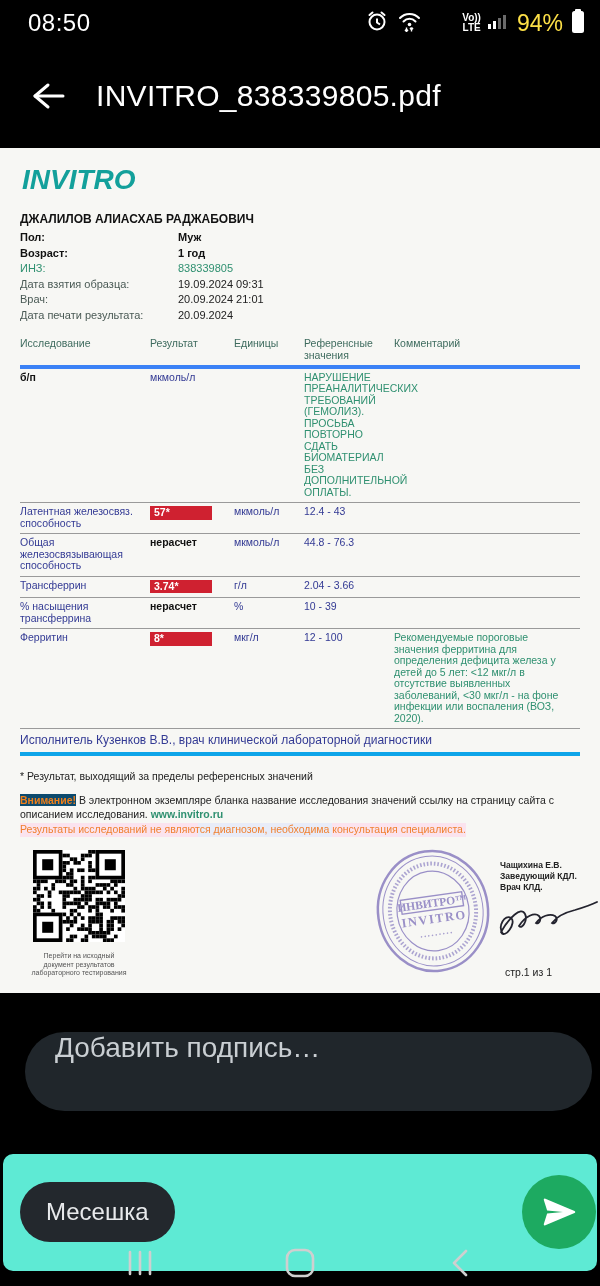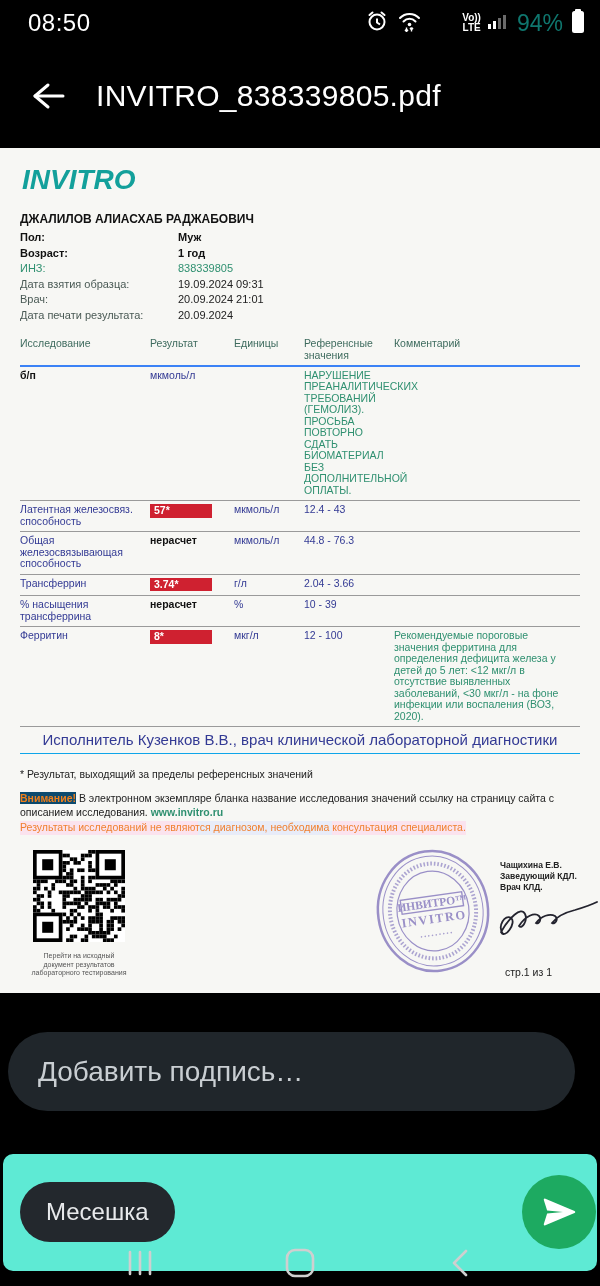--- a/index.html
+++ b/index.html
@@ -3,65 +3,65 @@
 <meta charset="utf-8">
 <style>
   html,body{margin:0;padding:0;background:#000;}
   .phone{position:relative;width:600px;height:1286px;background:#000;overflow:hidden;
          font-family:"Liberation Sans",sans-serif;}
   
   .status-bar{position:absolute;top:0;left:0;width:600px;height:46px;display:flex;
               align-items:center;justify-content:space-between;padding:0 14px;box-sizing:border-box;}
   .sb-time{color:#fff;font-size:24px;letter-spacing:.5px;padding-left:14px;}
   .sb-right{display:flex;align-items:center;gap:7px;}
-  .sb-pct{color:#0f766e;font-size:23px;}
+  .sb-pct{color:#fde047;font-size:23px;}
   .volte{color:#fff;font-size:10px;font-weight:bold;line-height:10px;text-align:center;margin-left:32px;}
   
   .title-bar{position:absolute;top:46px;left:0;width:600px;height:100px;display:flex;
              align-items:center;gap:26px;padding:0 26px;box-sizing:border-box;}
   .doc-title{color:#fff;font-size:30px;letter-spacing:.3px;white-space:nowrap;}
   .back-btn{display:flex;align-items:center;justify-content:center;width:44px;height:44px;cursor:pointer;}
   
   .page{position:absolute;top:148px;left:0;width:600px;height:845px;background:#f7f7f4;
         box-sizing:border-box;padding:14px 20px;color:#1a1a1a;}
   .logo{font-size:28px;font-weight:900;font-style:italic;color:#13a09b;letter-spacing:0px;margin:2px 0 16px 2px;}
   .p-name{font-size:12px;font-weight:bold;color:#111;margin-bottom:4px;}
   .p-row{display:flex;font-size:11px;line-height:15.6px;}
   .p-label{width:158px;color:#4a5a55;}
   .p-value{color:#222;}
   .p-row.bold .p-label,.p-row.bold .p-value{font-weight:bold;color:#111;}
   .p-row.teal .p-label,.p-row.teal .p-value{color:#2f9070;}
   
   .tbl{margin-top:10px;width:560px;font-size:10.5px;}
   .t-grid{display:grid;grid-template-columns:130px 84px 70px 90px 1fr;column-gap:0;}
-  .t-head{color:#3e6b5e;padding:3px 4px 4px 0;border-bottom:2px solid #3b82f6;}
+  .t-head{color:#3e6b5e;padding:3px 4px 4px 0;border-bottom:4px solid #3b82f6;}
   .t-row{border-bottom:1px solid #9a9a9a;}
   .t-cell{padding:3px 6px 4px 0;color:#333a94;line-height:11.5px;}
   .t-name{color:#333a94;}
   .t-result{color:#111;font-weight:bold;}
   .t-result .alert{display:inline-block;background:#cf2130;color:#fff;font-weight:bold;
                    padding:1px 4px;min-width:62px;box-sizing:border-box;}
   .t-comment{color:#2f9070;line-height:11.5px;}
-  .executor{font-size:15px;color:#333a94;padding:4px 0 5px 0;border-bottom:1px solid #0ea5e9;text-align:center;}
+  .executor{font-size:12px;color:#333a94;padding:4px 0 5px 0;border-bottom:4px solid #0ea5e9;}
   .footnote{font-size:10.5px;color:#222;margin-top:14px;}
   .attention{font-size:10.5px;color:#222;margin-top:12px;line-height:13.5px;width:560px;}
   .att-label{color:#ef7f1a;background:#0c4a6e;font-weight:bold;}
   .invitro-link{color:#2f9070;font-weight:bold;cursor:pointer;}
   .disclaimer{font-size:10.5px;color:#f08030;background:linear-gradient(90deg,#fbe3ee 0 40%,#e8ecf8 40% 70%,#fbe3ee 70% 100%);
               display:inline-block;margin-top:2px;}
   
   .qr-block{position:absolute;left:24px;top:702px;width:110px;text-align:center;}
   .qr-caption{font-size:7px;color:#555;line-height:8.5px;margin-top:6px;}
   .stamp{position:absolute;left:372px;top:698px;opacity:.85;}
   .signer{position:absolute;left:500px;top:712px;font-size:8.5px;font-weight:bold;color:#222;line-height:11px;}
   .signature{position:absolute;left:495px;top:740px;}
   .page-num{position:absolute;left:505px;top:818px;font-size:10.5px;color:#222;}
   
-  .caption-pill{position:absolute;top:1032px;left:8px;width:567px;height:79px;background:#20262b;
-                border-radius:40px;display:flex;align-items:center;box-sizing:border-box;padding:0 30px;cursor:text;}
+  .caption-pill{position:absolute;top:1032px;left:25px;width:567px;height:79px;background:#20262b;
+                border-radius:40px;display:flex;align-items:flex-start;box-sizing:border-box;padding:0 30px;cursor:text;}
   .caption-text{color:#c9ced2;font-size:28px;}
   .composer-panel{position:absolute;top:1154px;left:3px;width:594px;height:117px;background:#5eead4;
                   border-radius:10px;}
   .chip{position:absolute;left:17px;top:28px;height:60px;background:#23282d;border-radius:30px;
         display:flex;align-items:center;padding:0 26px;cursor:pointer;}
   .chip-text{color:#e8eaec;font-size:24px;}
   .send-btn{position:absolute;left:519px;top:21px;width:74px;height:74px;border-radius:50%;
             background:#1daa61;display:flex;align-items:center;justify-content:center;cursor:pointer;}
   
   .nav-bar{position:absolute;top:1240px;left:0;width:600px;height:46px;display:flex;

